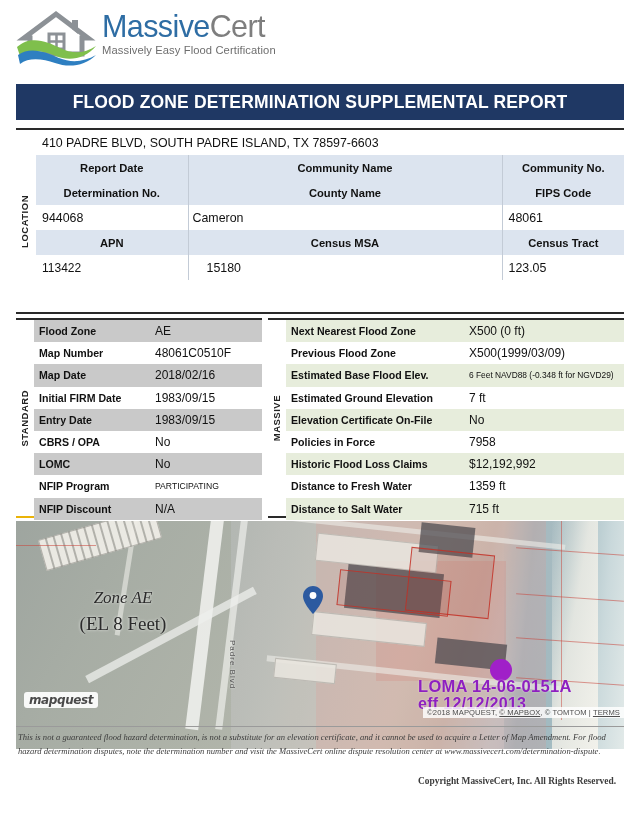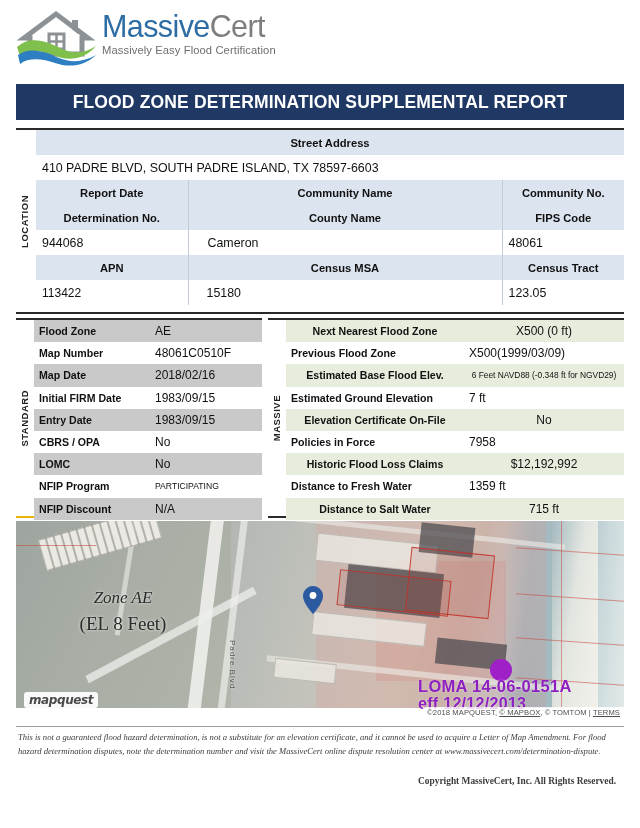--- a/index.html
+++ b/index.html
@@ -206,28 +206,28 @@
   #massive-table td.v {
     font-size: 12px;
     color: #111;
     white-space: nowrap;
   }
   #massive-table td.v.tiny {
     font-size: 8.4px;
     line-height: 10px;
     white-space: normal;
   }
-  #massive-table tr.odd td { background: #E7EDDC; text-align: center; }
+  #massive-table tr.odd td { background: #E7EDDC; }
   #massive-table tr.even td { background: #ffffff; }
 
   
   #map-panel {
     position: absolute;
     left: 16px; top: 521px;
-    width: 608px; height: 187px;
+    width: 608px; height: 228px;
     overflow: hidden;
     background: #b9c3c6;
   }
   .map-base {
     position: absolute;
     inset: 0;
     background:
       linear-gradient(105deg, #9fa7a4 0%, #a8b0ac 18%, #b3b8b2 34%, #bfc0b8 46%, #c9c3b8 56%, #cfc5b6 64%, #c8bcae 72%, #bfc9cd 80%, #a8c0ca 88%, #c3d2d6 95%, #dfe6e6 100%);
     filter: saturate(0.72);
   }
@@ -501,39 +501,36 @@
     <div class="vlabel">
       <span>LOCATION</span>
     </div>
     <table id="location-table">
       <colgroup>
         <col style="width:152px">
           <col style="width:314px">
           <col style="width:122px">
       </colgroup>
       <tbody>
-        <tr class="hdr">
-          <td colspan="3">Street Address</td>
-        </tr>
         <tr class="val">
           <td colspan="3" style="text-align:left;">410 PADRE BLVD, SOUTH PADRE ISLAND, TX 78597-6603</td>
         </tr>
         <tr class="hdr">
           <td>Report Date</td>
           <td class="colsep">Community Name</td>
           <td class="colsep">Community No.</td>
         </tr>
         <tr class="hdr">
           <td>Determination No.</td>
           <td class="colsep">County Name</td>
           <td class="colsep">FIPS Code</td>
         </tr>
         <tr class="val">
           <td>944068</td>
-          <td class="colsep" style="padding-left:19px">Cameron</td>
+          <td class="colsep" style="padding-left:4px">Cameron</td>
           <td class="colsep">48061</td>
         </tr>
         <tr class="hdr">
           <td>APN</td>
           <td class="colsep">Census MSA</td>
           <td class="colsep">Census Tract</td>
         </tr>
         <tr class="val">
           <td class="small">113422</td>
           <td class="colsep" style="padding-left:18px">15180</td>

